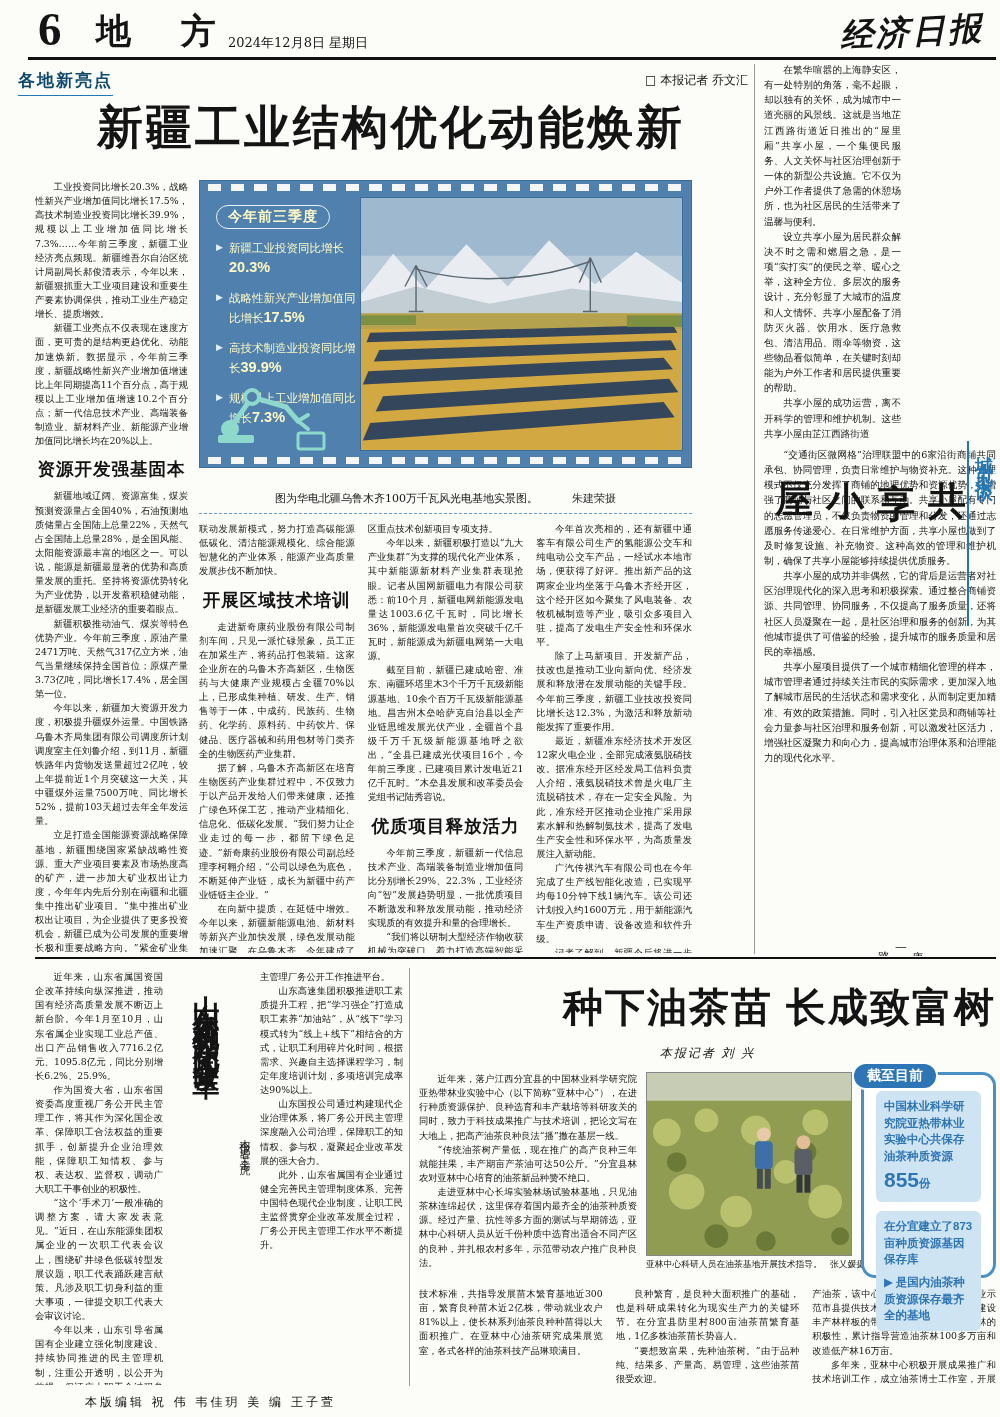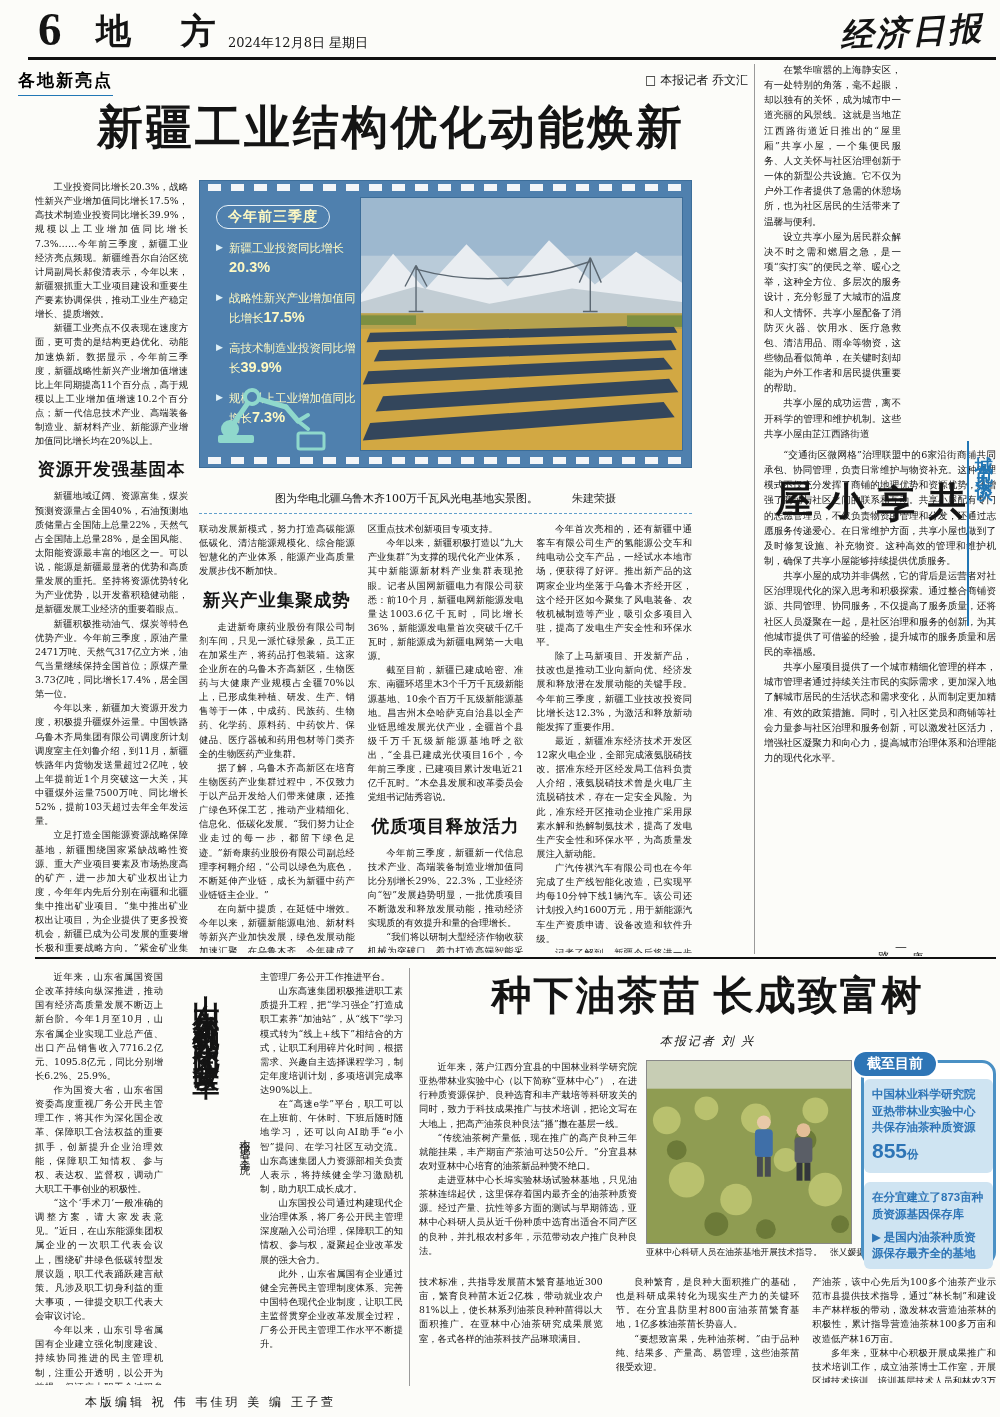--- a/index.html
+++ b/index.html
@@ -9,21 +9,21 @@
     background:#fcfcf9; color:#141414; overflow:hidden;
     font-family:"DejaVu Serif","Liberation Serif",serif;
   }
   
   .pageno { position:absolute; left:38px; top:2px; font-size:47px; font-weight:bold; font-family:"Liberation Serif",serif; }
   .section-name { position:absolute; left:96px; top:8px; font-size:35px; font-weight:900; letter-spacing:20px; font-family:"Liberation Sans","DejaVu Sans",sans-serif; }
   .edition-date { position:absolute; left:228px; top:34px; font-size:13px; }
   .masthead { position:absolute; right:16px; top:10px; font-size:33px; font-weight:bold; font-style:italic; transform:rotate(-3deg); letter-spacing:3px; }
   .header-rule { position:absolute; left:28px; right:4px; top:57px; border-top:3px solid #111; }
   
-  .kicker { position:absolute; left:18px; top:69px; color:#000000; font-size:17px; font-weight:bold; letter-spacing:2px; border-bottom:1.5px solid #2277b5; padding-bottom:3px;text-align:center; }
+  .kicker { position:absolute; left:18px; top:69px; color:#0c4a6e; font-size:17px; font-weight:bold; letter-spacing:2px; border-bottom:1.5px solid #2277b5; padding-bottom:3px;text-align:center; }
   .main-byline { position:absolute; left:630px; top:72px; width:118px; font-size:12px; text-align:right; }
   .main-title { position:absolute; left:35px; top:97px; width:712px; text-align:center; font-size:46px; font-weight:900; letter-spacing:3px; font-family:"Liberation Sans","DejaVu Sans",sans-serif; }
   
   .main-body { position:absolute; left:35px; top:180px; width:657px; height:773px; display:flex; gap:11px; overflow:hidden; }
   .bt p { font-size:9.3px; line-height:1.52; text-align:justify; text-indent:2em; }
   .noindent-first p:first-child { text-indent:0; }
   .colA { width:153px; overflow:hidden; }
   .sh { text-align:center; font-weight:900; font-size:17.5px; font-family:"Liberation Sans","DejaVu Sans",sans-serif; margin:9px 0 8px; letter-spacing:1px; }
   .main-right { flex:1; display:flex; flex-direction:column; }
   
@@ -58,29 +58,29 @@
   .bottom-rule { position:absolute; left:35px; right:4px; top:957px; border-top:2.5px solid #111; }
   .v-rule-bottom { position:absolute; left:409px; top:968px; height:418px; border-left:1px solid #9a9a9a; }
   
   .shandong { position:absolute; left:35px; top:970px; width:368px; height:415px; display:flex; gap:9px; overflow:hidden; }
   .sd-colA { width:128px; overflow:hidden; }
   .sd-title { width:52px; writing-mode:vertical-rl; font-size:27px; font-weight:900; font-family:"Liberation Sans","DejaVu Sans",sans-serif; letter-spacing:7px; padding-top:4px; }
   .sd-byline { width:18px; writing-mode:vertical-rl; font-size:11px; letter-spacing:3px; padding-top:160px; color:#222; }
   .sd-colB { flex:1; overflow:hidden; }
   
   .oiltea { position:absolute; left:419px; top:968px; width:577px; height:420px; overflow:hidden; }
-  .ot-title { text-align:center; font-size:40px; font-weight:900; letter-spacing:2px; font-family:Liberation Serif, serif; }
+  .ot-title { text-align:right; font-size:40px; font-weight:900; letter-spacing:2px; font-family:Liberation Sans, sans-serif; margin-top:12px; }
   .ot-byline { text-align:center; font-size:12px; margin-top:10px; letter-spacing:2px;font-style:italic; }
   .ot-main { display:flex; gap:9px; margin-top:10px; height:206px; }
   .ot-text { width:218px; overflow:hidden; }
   .ot-photo-wrap { width:206px; }
   .ot-photo { height:184px; border:1px solid #888; overflow:hidden; }
   .ot-caption { font-size:8.8px; margin-top:3px; white-space:nowrap; }
   .ot-caption .credit { margin-left:8px; }
-  .ot-info { flex:1; position:relative; border:3px solid #4a90c4; border-radius:14px; background:#fff; padding:16px 0 8px; }
+  .ot-info { flex:1; position:relative; border:3px solid #4a90c4; border-radius:14px; background:#fff; padding:16px 12px 8px; }
   .ot-badge { position:absolute; top:-13px; left:-12px; background:#2e75b6; color:#fff; border-radius:14px; padding:3px 13px; font-weight:bold; font-size:14px; border:2px solid #fff; font-family:"Liberation Sans","DejaVu Sans",sans-serif; }
   .ot-panel { background:#cfe4f2; color:#2e75b6; border-radius:6px; padding:7px 8px; font-size:11.5px; font-weight:bold; line-height:1.45; font-family:"Liberation Sans","DejaVu Sans",sans-serif; }
   .ot-panel + .ot-panel { margin-top:9px; }
   .ot-panel .big-num { font-size:21px; font-weight:900; }
   .ot-panel .arrow { color:#2e75b6; margin-right:3px; }
   .ot-bottom { display:flex; gap:13px; margin-top:9px; height:108px; overflow:hidden; }
   .ot-bottom > div { flex:1; overflow:hidden; }
   
   .footer { position:absolute; left:85px; top:1394px; font-size:12px; letter-spacing:3px; }
 </style>
@@ -165,21 +165,21 @@
       <div class="caption-row">
         <span>图为华电北疆乌鲁木齐100万千瓦风光电基地实景图。</span>
         <span class="credit">朱建荣摄</span>
       </div>
       <div class="dash-sep"></div>
       <div class="tri-cols">
         <div>
           <div class="bt noindent-first">
               <p>联动发展新模式，努力打造高碳能源低碳化、清洁能源规模化、综合能源智慧化的产业体系，能源产业高质量发展步伐不断加快。</p>
             </div>
-          <div class="sh">新兴产业集聚成势</div>
+          <div class="sh">开展区域技术培训</div>
           <div class="bt">
               <p>走进新奇康药业股份有限公司制剂车间，只见一派忙碌景象，员工正在加紧生产，将药品打包装箱。这家企业所在的乌鲁木齐高新区，生物医药与大健康产业规模占全疆70%以上，已形成集种植、研发、生产、销售等于一体，中成药、民族药、生物药、化学药、原料药、中药饮片、保健品、医疗器械和药用包材等门类齐全的生物医药产业集群。</p>
               <p>据了解，乌鲁木齐高新区在培育生物医药产业集群过程中，不仅致力于以产品开发给人们带来健康，还推广绿色环保工艺，推动产业精细化、信息化、低碳化发展。“我们努力让企业走过的每一步，都留下绿色足迹。”新奇康药业股份有限公司副总经理李柯翱介绍，“公司以绿色为底色，不断延伸产业链，成长为新疆中药产业链链主企业。”</p>
               <p>在向新中提质，在延链中增效。今年以来，新疆新能源电池、新材料等新兴产业加快发展，绿色发展动能加速汇聚。在乌鲁木齐，今年建成了全疆首个光伏全产业链项目；以硅基、铝基、碳基为主的新材料产业发展壮大，光伏组件、高纯铝箔、T400碳纤维等多个产品填补全疆空白；由汽车、农牧和工程机械、风电及输配电等产业构成的装备制造业集聚成势。</p>
             </div>
         </div>
         <div>
           <div class="bt noindent-first">
               <p>区重点技术创新项目专项支持。</p>
             </div>
@@ -242,21 +242,20 @@
           <p>“这个‘手术刀’一般准确的调整方案，请大家发表意见。”近日，在山东能源集团权属企业的一次职工代表会议上，围绕矿井绿色低碳转型发展议题，职工代表踊跃建言献策。凡涉及职工切身利益的重大事项，一律提交职工代表大会审议讨论。</p>
           <p>今年以来，山东引导省属国有企业建立强化制度建设、持续协同推进的民主管理机制，注重公开透明，以公开为前提，保证广大职工全过程参与、全方位监督。</p>
         </div>
     </div>
     <div class="sd-title">山东创新机制深化国企改革</div>
     <div class="sd-byline">本报记者 王金虎</div>
     <div class="sd-colB bt">
       <div class="noindent-first">
           <p>主管理厂务公开工作推进平台。</p>
           <p>山东高速集团积极推进职工素质提升工程，把“学习强企”打造成职工素养“加油站”，从“线下”学习模式转为“线上+线下”相结合的方式，让职工利用碎片化时间，根据需求、兴趣自主选择课程学习，制定年度培训计划，多项培训完成率达90%以上。</p>
-          <p>在“高速e学”平台，职工可以在上班前、午休时、下班后随时随地学习，还可以向AI助手“e小智”提问、在学习社区互动交流。山东高速集团人力资源部相关负责人表示，将持续健全学习激励机制，助力职工成长成才。</p>
           <p>山东国投公司通过构建现代企业治理体系，将厂务公开民主管理深度融入公司治理，保障职工的知情权、参与权，凝聚起企业改革发展的强大合力。</p>
           <p>此外，山东省属国有企业通过健全完善民主管理制度体系、完善中国特色现代企业制度，让职工民主监督贯穿企业改革发展全过程，厂务公开民主管理工作水平不断提升。</p>
         </div>
     </div>
   </div>
 
   <div class="oiltea">
     <h2 class="ot-title">种下油茶苗 长成致富树</h2>
     <div class="ot-byline">本报记者 刘 兴</div>
     <div class="ot-main">

